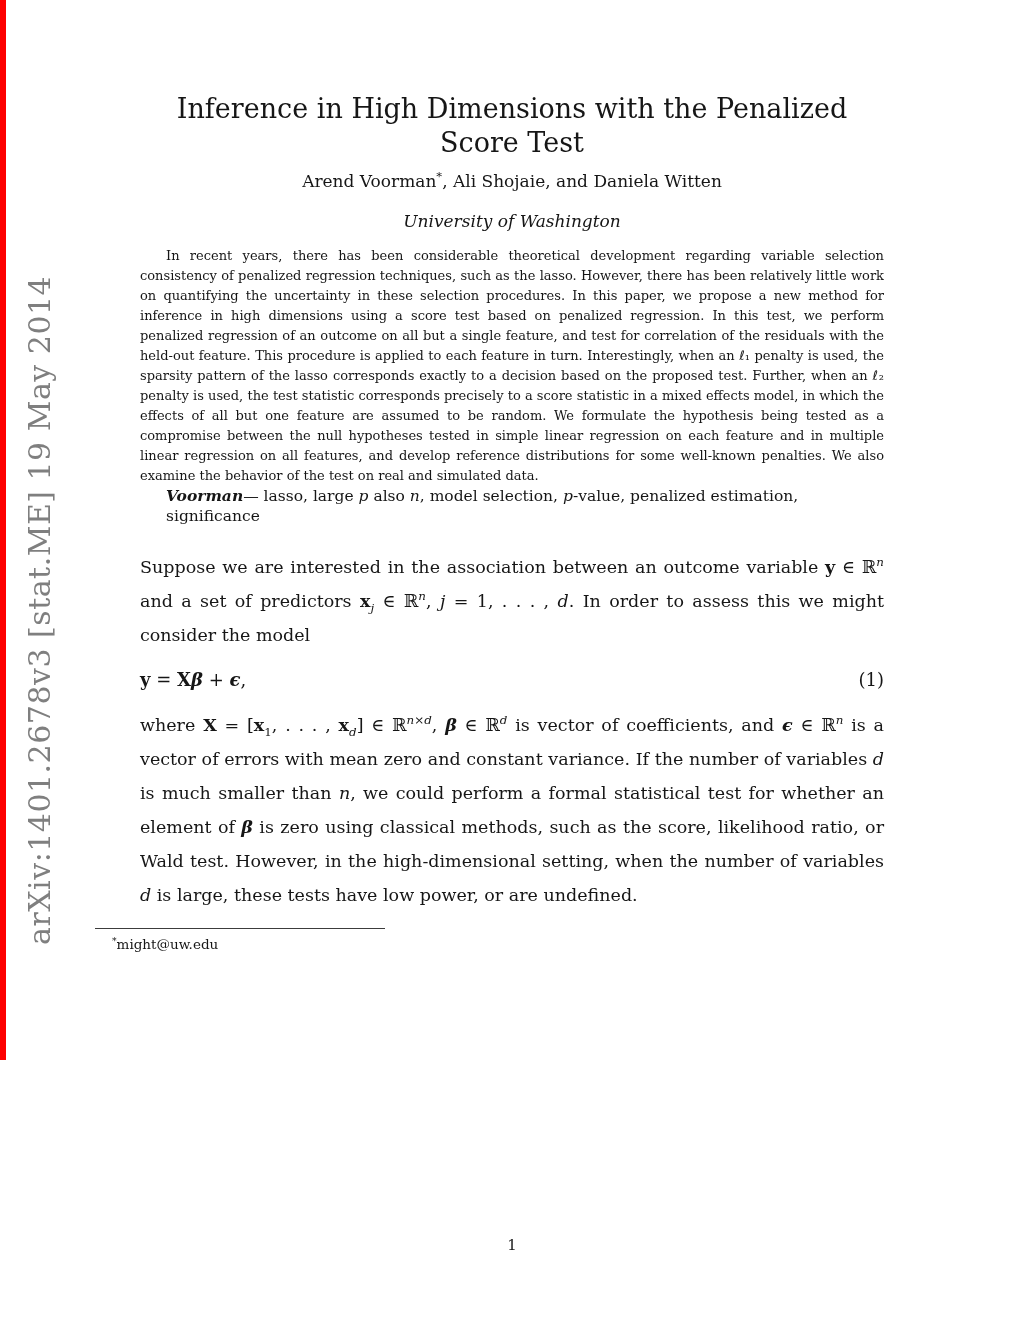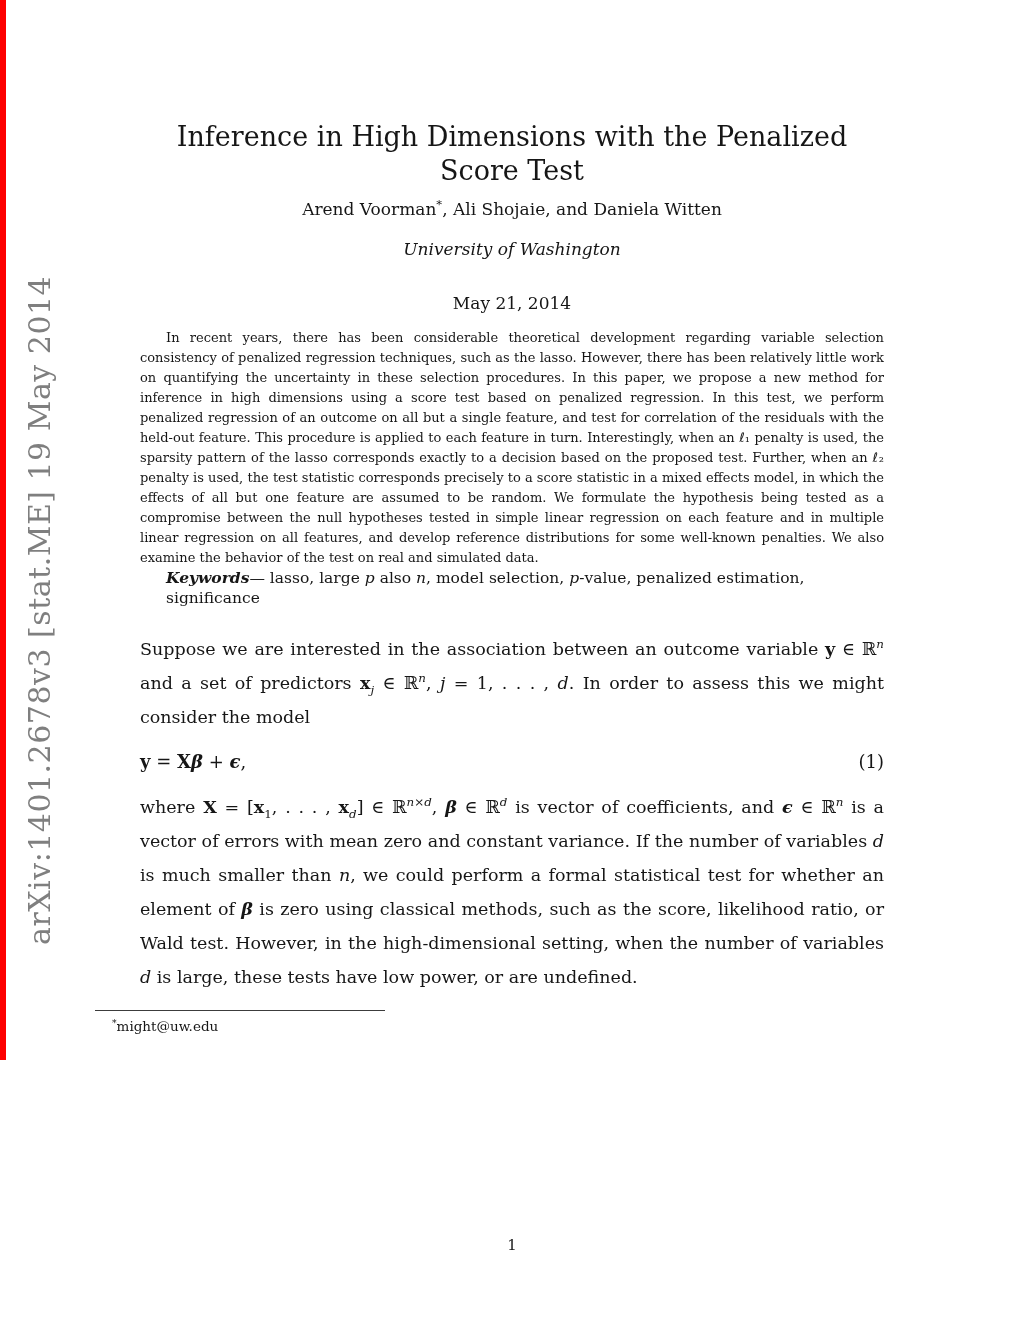--- a/index.html
+++ b/index.html
@@ -20,21 +20,21 @@
     position: absolute;
     left: 22px; top: 945px;
     transform-origin: 0 0;
     transform: rotate(-90deg);
     white-space: nowrap;
     font-size: 30px;
     letter-spacing: 0.5px;
     color: #7f7f7f;
   }
   .content {
-    padding: 120px 140px 0 140px;
+    padding: 92px 140px 0 140px;
   }
   .title {
     margin: 0;
     font-size: 27px;
     font-weight: normal;
     text-align: center;
     line-height: 34px;
   }
   .authors {
     margin-top: 10px;
@@ -117,24 +117,23 @@
 <body>
 
 <div class="page">
   <div class="red-bar"></div>
   <div class="arxiv-vertical">arXiv:1401.2678v3  [stat.ME]  19 May 2014</div>
 
   <div class="content">
     <h1 class="title">Inference in High Dimensions with the Penalized Score Test</h1>
     <div class="authors"><span>Arend Voorman</span><span class="sup">*</span><span>, Ali Shojaie, and Daniela Witten</span></div>
     <div class="affiliation">University of Washington</div>
-    <div class="date">May 21, 2014</div>
 
     <p class="abstract-body">In recent years, there has been considerable theoretical development regarding variable selection consistency of penalized regression techniques, such as the lasso. However, there has been relatively little work on quantifying the uncertainty in these selection procedures. In this paper, we propose a new method for inference in high dimensions using a score test based on penalized regression. In this test, we perform penalized regression of an outcome on all but a single feature, and test for correlation of the residuals with the held-out feature. This procedure is applied to each feature in turn. Interestingly, when an ℓ₁ penalty is used, the sparsity pattern of the lasso corresponds exactly to a decision based on the proposed test. Further, when an ℓ₂ penalty is used, the test statistic corresponds precisely to a score statistic in a mixed effects model, in which the effects of all but one feature are assumed to be random. We formulate the hypothesis being tested as a compromise between the null hypotheses tested in simple linear regression on each feature and in multiple linear regression on all features, and develop reference distributions for some well-known penalties. We also examine the behavior of the test on real and simulated data.</p>
-    <div class="keywords"><span class="b i">Keywords</span><span>— lasso, large </span><span class="i">p</span><span> also </span><span class="i">n</span><span>, model selection, </span><span class="i">p</span><span>-value, penalized estimation, significance</span></div>
+    <div class="keywords"><span class="b i">Voorman</span><span>— lasso, large </span><span class="i">p</span><span> also </span><span class="i">n</span><span>, model selection, </span><span class="i">p</span><span>-value, penalized estimation, significance</span></div>
 
 
     <p class="body-par"><span>Suppose we are interested in the association between an outcome variable </span><span class="b">y</span><span> ∈ ℝ</span><span class="sup i">n</span><span> and a set of predictors </span><span class="b">x</span><span class="sub i">j</span><span> ∈ ℝ</span><span class="sup i">n</span><span>, </span><span class="i">j</span><span> = 1, . . . , </span><span class="i">d</span><span>. In order to assess this we might consider the model</span></p>
 
     <div class="equation-row">
       <span class="eq-body"><span class="b">y</span><span> = </span><span class="b">X</span><span class="b i">β</span><span> + </span><span class="b i">ϵ</span><span>,</span></span>
       <span class="eq-num">(1)</span>
     </div>
 
     <p class="body-par after-eq"><span>where </span><span class="b">X</span><span> = [</span><span class="b">x</span><span class="sub">1</span><span>, . . . , </span><span class="b">x</span><span class="sub i">d</span><span>] ∈ ℝ</span><span class="sup i">n×d</span><span>, </span><span class="b i">β</span><span> ∈ ℝ</span><span class="sup i">d</span><span> is vector of coefficients, and </span><span class="b i">ϵ</span><span> ∈ ℝ</span><span class="sup i">n</span><span> is a vector of errors with mean zero and constant variance. If the number of variables </span><span class="i">d</span><span> is much smaller than </span><span class="i">n</span><span>, we could perform a formal statistical test for whether an element of </span><span class="b i">β</span><span> is zero using classical methods, such as the score, likelihood ratio, or Wald test. However, in the high-dimensional setting, when the number of variables </span><span class="i">d</span><span> is large, these tests have low power, or are undefined.</span></p>

